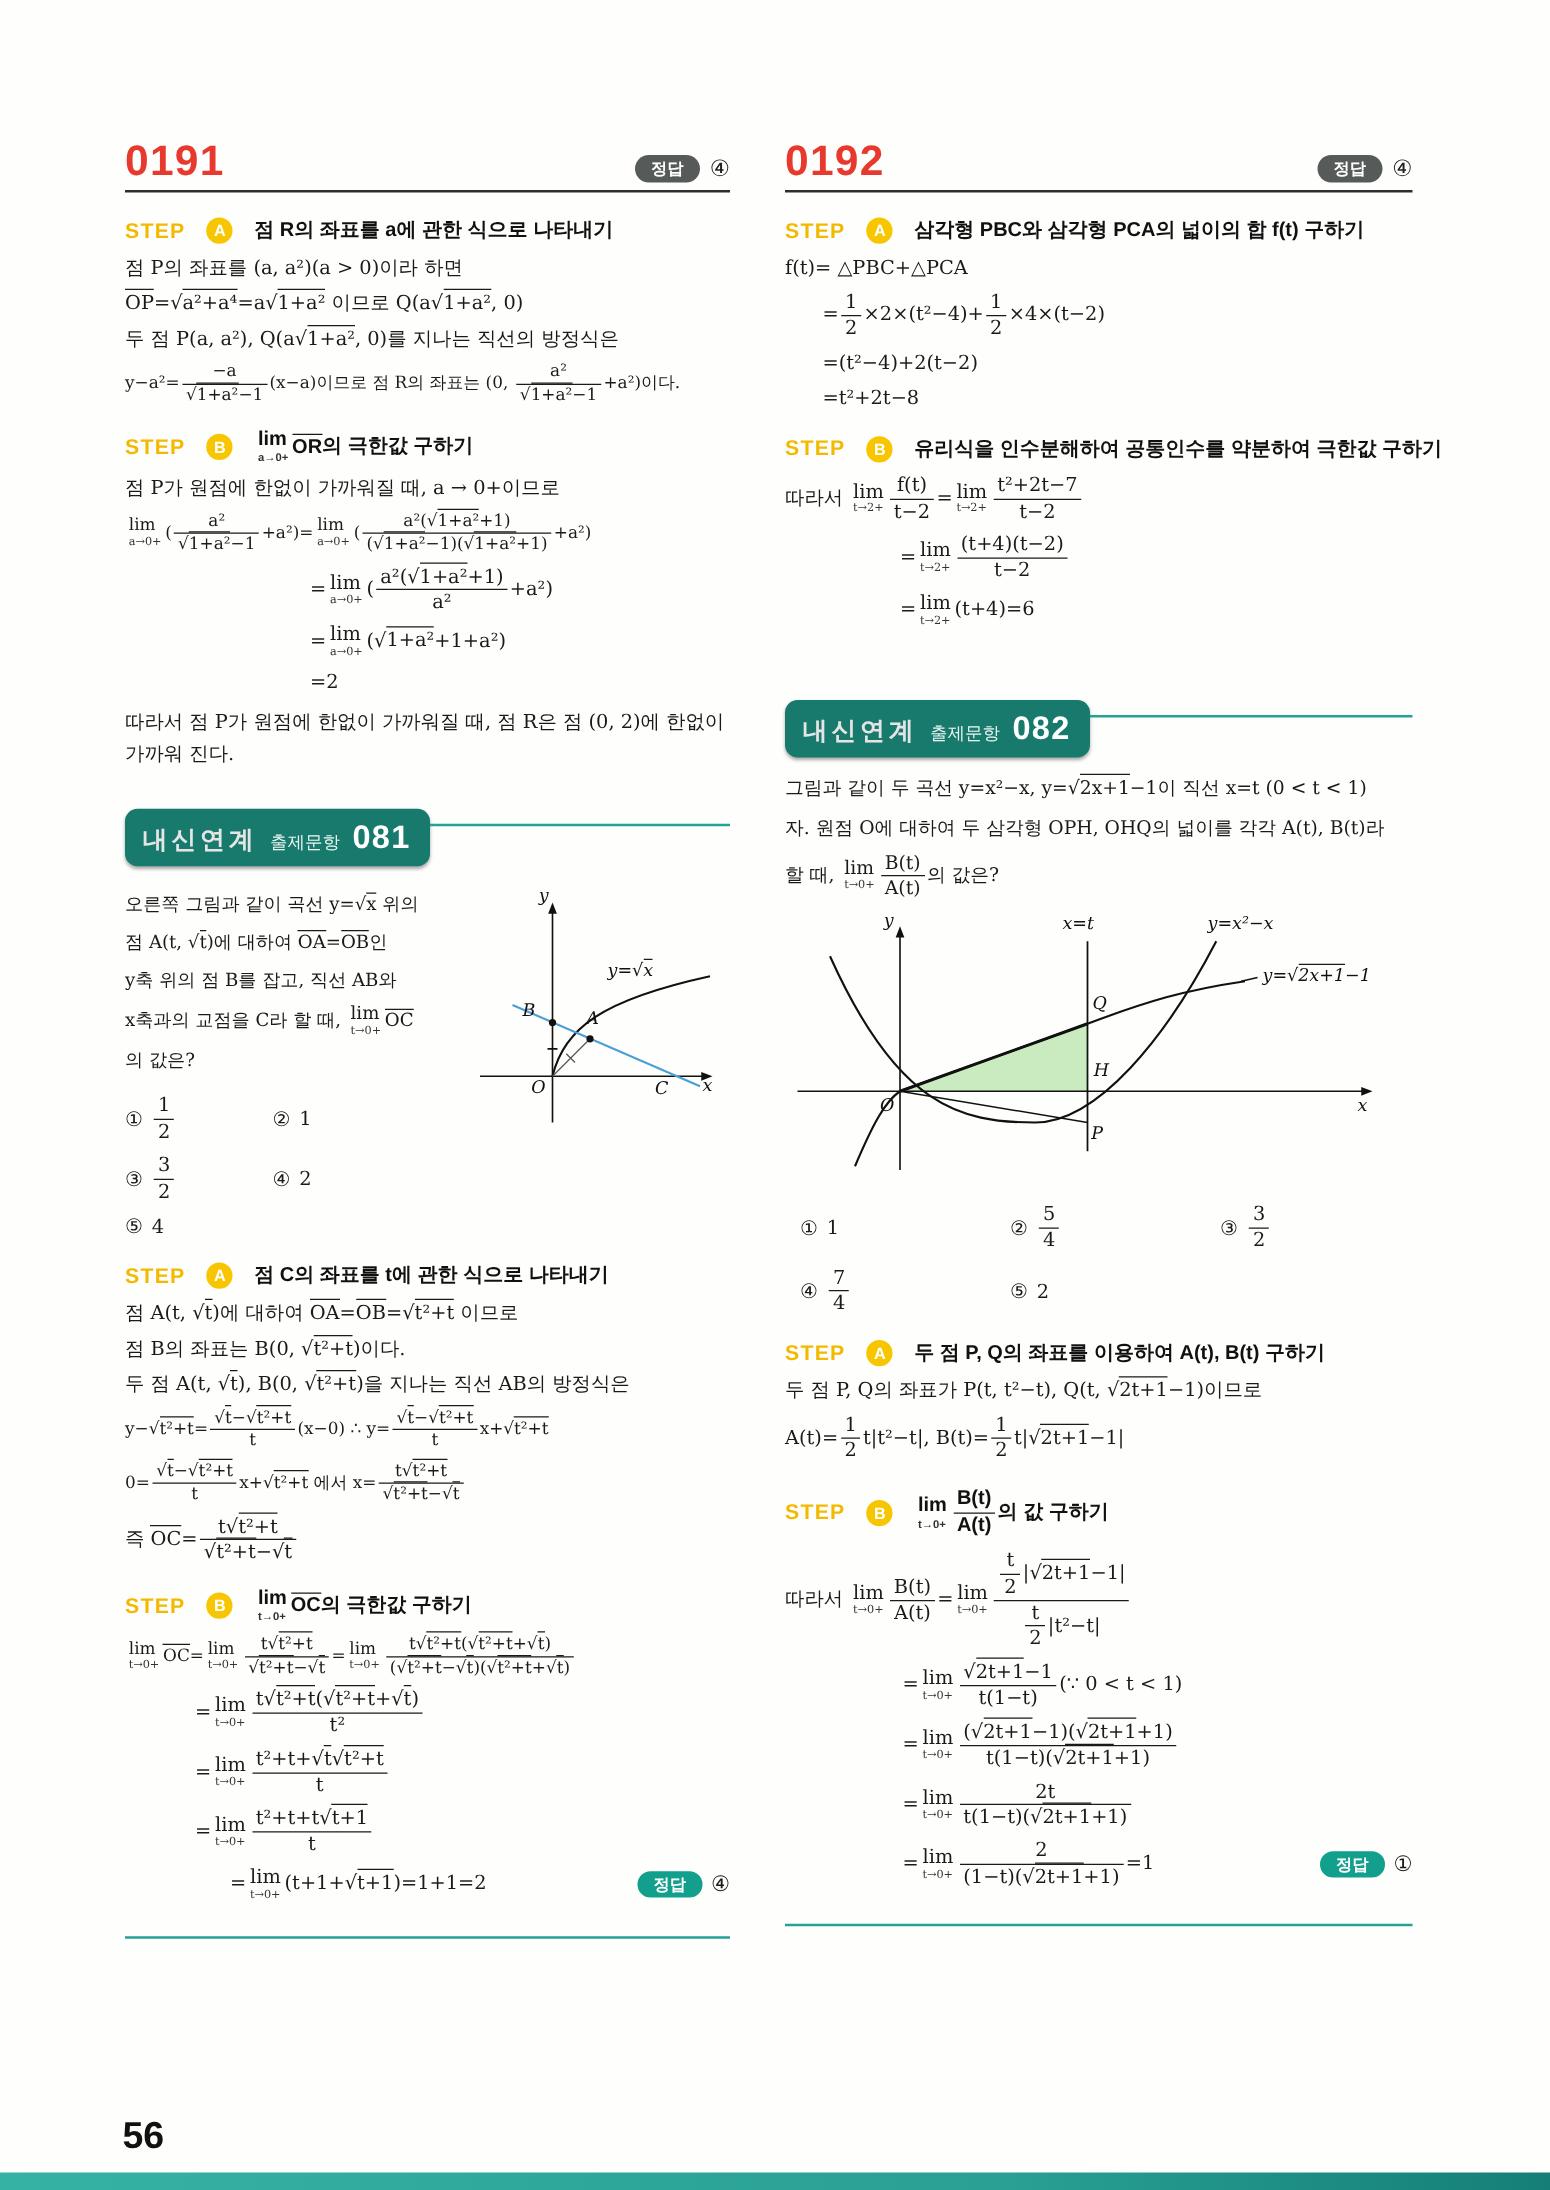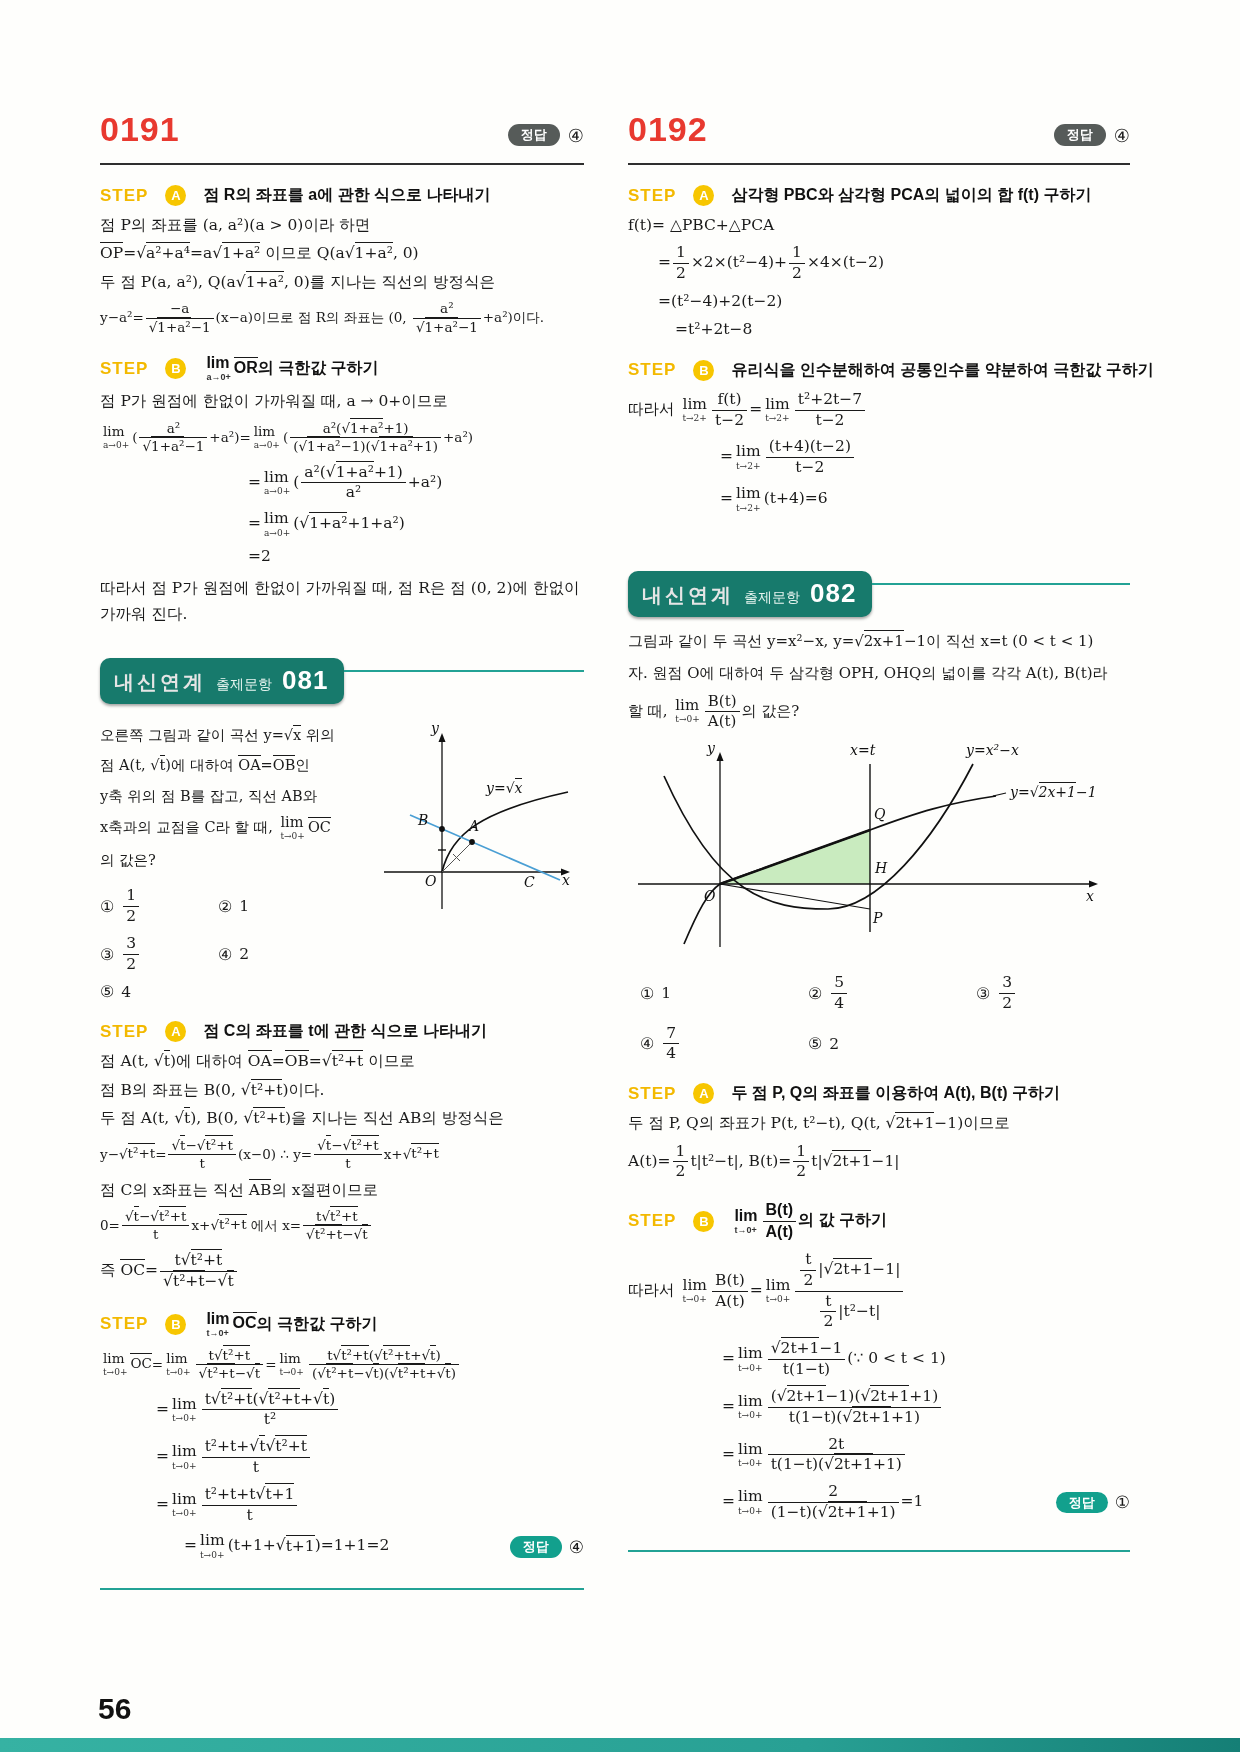--- a/index.html
+++ b/index.html
@@ -3,21 +3,21 @@
 <meta charset="utf-8">
 <style>
   html,body{margin:0;padding:0;background:#e9e9e9;}
   .page{position:relative;width:1240px;height:1752px;background:#fefefc;overflow:hidden;
         font-family:"DejaVu Serif","Liberation Serif",serif;color:#1a1a1a;}
   .col{position:absolute;top:112px;}
   .colL{left:100px;width:484px;}
   .colR{left:628px;width:502px;}
 
   
-  .hdr{display:flex;align-items:flex-end;justify-content:space-between;border-bottom:2px solid #2e2e2e;padding-bottom:17px;}
+  .hdr{display:flex;align-items:flex-end;justify-content:space-between;border-bottom:2px solid #2e2e2e;padding-bottom:6px;}
   .pnum{font-family:"Liberation Sans",sans-serif;font-weight:bold;font-size:34px;color:#e8392f;letter-spacing:1px;line-height:1;}
   .hbadge{display:flex;align-items:center;gap:8px;}
   .pill{display:inline-block;border-radius:20px;color:#fff;font-family:"Liberation Sans",sans-serif;
         font-weight:bold;font-size:13px;padding:3px 13px;line-height:1.2;}
   .pill.dark{background:#565b59;}
   .pill.green{background:#12a08d;}
   .hansnum{font-size:18px;color:#222;}
 
   
   .stepline{display:flex;align-items:center;gap:17px;margin:20px 0 10px 0;}
@@ -197,21 +197,20 @@
 
     <div class="stepline">
       <span class="steplbl">STEP</span>
       <span class="stepcirc">A</span>
       <span class="steptitle">점 C의 좌표를 t에 관한 식으로 나타내기</span>
     </div>
     <div class="math">점 A(t, √<span class="ol">t</span>)에 대하여 <span class="ol">OA</span>=<span class="ol">OB</span>=√<span class="ol">t²+t</span> 이므로</div>
     <div class="math">점 B의 좌표는 B(0, √<span class="ol">t²+t</span>)이다.</div>
     <div class="math">두 점 A(t, √<span class="ol">t</span>), B(0, √<span class="ol">t²+t</span>)을 지나는 직선 AB의 방정식은</div>
     <div class="math sm">y−√<span class="ol">t²+t</span>=<span class="frac"><span class="fn">√<span class="ol">t</span>−√<span class="ol">t²+t</span></span><span class="fd">t</span></span>(x−0)  ∴ y=<span class="frac"><span class="fn">√<span class="ol">t</span>−√<span class="ol">t²+t</span></span><span class="fd">t</span></span>x+√<span class="ol">t²+t</span></div>
-    <div class="math">점 C의 x좌표는 직선 <span class="ol">AB</span>의 x절편이므로</div>
     <div class="math sm">0=<span class="frac"><span class="fn">√<span class="ol">t</span>−√<span class="ol">t²+t</span></span><span class="fd">t</span></span>x+√<span class="ol">t²+t</span> 에서 x=<span class="frac"><span class="fn">t√<span class="ol">t²+t</span></span><span class="fd">√<span class="ol">t²+t</span>−√<span class="ol">t</span></span></span></div>
     <div class="math">즉 <span class="ol">OC</span>=<span class="frac"><span class="fn">t√<span class="ol">t²+t</span></span><span class="fd">√<span class="ol">t²+t</span>−√<span class="ol">t</span></span></span></div>
 
     <div class="stepline">
       <span class="steplbl">STEP</span>
       <span class="stepcirc">B</span>
       <span class="steptitle"><span class="lim">
             <span>lim</span>
             <span class="ls">t→0+</span>
           </span><span class="ol">OC</span>의 극한값 구하기</span>
@@ -263,21 +262,21 @@
     </div>
 
     <div class="stepline">
       <span class="steplbl">STEP</span>
       <span class="stepcirc">A</span>
       <span class="steptitle">삼각형 PBC와 삼각형 PCA의 넓이의 합 f(t) 구하기</span>
     </div>
     <div class="math">f(t)= △PBC+△PCA</div>
     <div class="math" style="margin-left:30px">=<span class="frac"><span class="fn">1</span><span class="fd">2</span></span>×2×(t²−4)+<span class="frac"><span class="fn">1</span><span class="fd">2</span></span>×4×(t−2)</div>
     <div class="math" style="margin-left:30px">=(t²−4)+2(t−2)</div>
-    <div class="math" style="margin-left:47px">=t²+2t−8</div>
+    <div class="math" style="margin-left:30px">=t²+2t−8</div>
 
     <div class="stepline">
       <span class="steplbl">STEP</span>
       <span class="stepcirc">B</span>
       <span class="steptitle">유리식을 인수분해하여 공통인수를 약분하여 극한값 구하기</span>
     </div>
     <div class="math">따라서 <span class="lim">
           <span>lim</span>
           <span class="ls">t→2+</span>
         </span><span class="frac"><span class="fn">f(t)</span><span class="fd">t−2</span></span>=<span class="lim">

